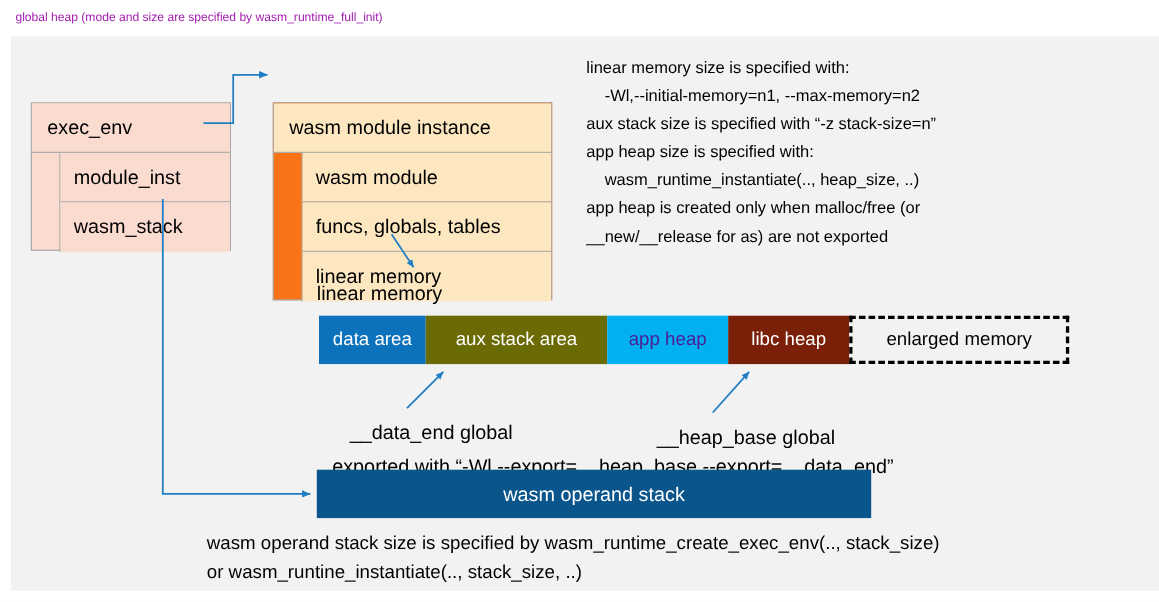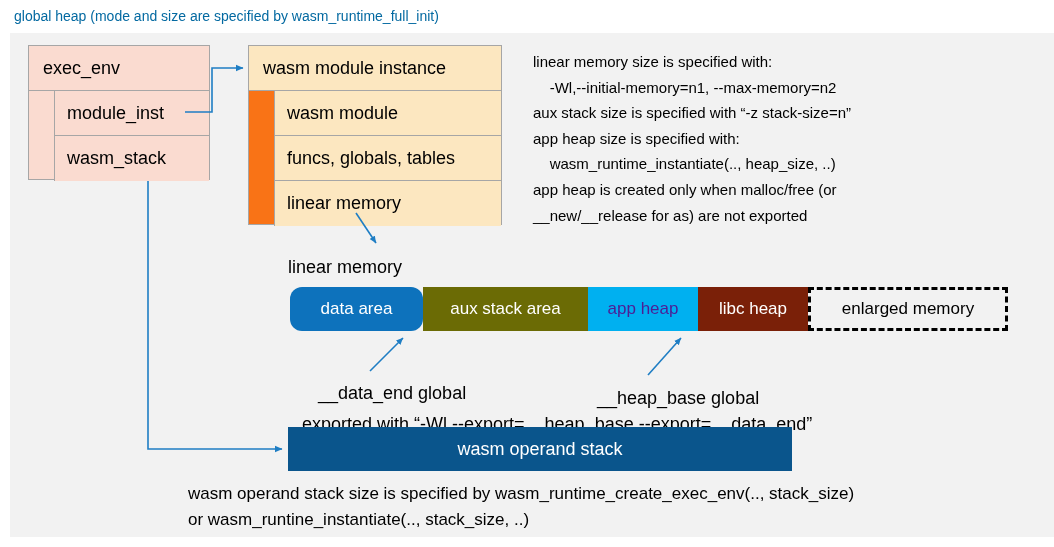--- a/index.html
+++ b/index.html
@@ -20,39 +20,40 @@
     left: 0; top: 0;
     width: 1054px;
     height: 547px;
   }
   .abs { position: absolute; }
 
   
   .title {
     left: 14px;
     top: 4px;
-    font-size: 14px;
+    font-size: 11px;
     line-height: 24px;
     white-space: nowrap;
-    color: #0369a1;
+    color: #a21caf;
   }
 
   
   .panel {
     left: 10px;
     top: 33px;
     width: 1044px;
     height: 504px;
     background: #f2f2f2;
   }
 
   
   .struct {
     box-sizing: border-box;
     border: 1px solid #a6a6a6;
+    margin-top: 48px;
   }
   .struct-head {
     box-sizing: border-box;
     height: 45px;
     border-bottom: 1px solid #a6a6a6;
     display: flex;
     align-items: center;
     padding-left: 14px;
     font-size: 18px;
     white-space: nowrap;
@@ -218,21 +219,21 @@
     -Wl,--initial-memory=n1, --max-memory=n2
 aux stack size is specified with “-z stack-size=n”
 app heap size is specified with:
     wasm_runtime_instantiate(.., heap_size, ..)
 app heap is created only when malloc/free (or
 __new/__release for as) are not exported</div>
 
   <div class="abs lm-caption">linear memory</div>
 
   <div class="abs mem-bar" id="mem-bar">
-      <div class="seg" style="width: 133px; background: rgb(13, 114, 188); color: rgb(255, 255, 255); border-radius: 12px;">data area</div>
+      <div class="seg" style="width: 97px; background: rgb(13, 114, 188); color: rgb(255, 255, 255);">data area</div>
       <div class="seg" style="width: 165px; background: rgb(107, 107, 5); color: rgb(255, 255, 255);">aux stack area</div>
       <div class="seg" style="width: 110px; background: rgb(0, 176, 240); color: #4c1d95;">app heap</div>
       <div class="seg" style="width: 110px; background: rgb(122, 32, 8); color: rgb(255, 255, 255);">libc heap</div>
       <div class="seg seg-enlarged" style="width: 200px; color: #000000;">enlarged memory</div>
     </div>
 
   <div class="abs ann ann-data-end">__data_end global</div>
   <div class="abs ann ann-heap-base">__heap_base global</div>
   <div class="abs ann ann-exported">exported with “-Wl,--export=__heap_base,--export=__data_end”</div>
 

